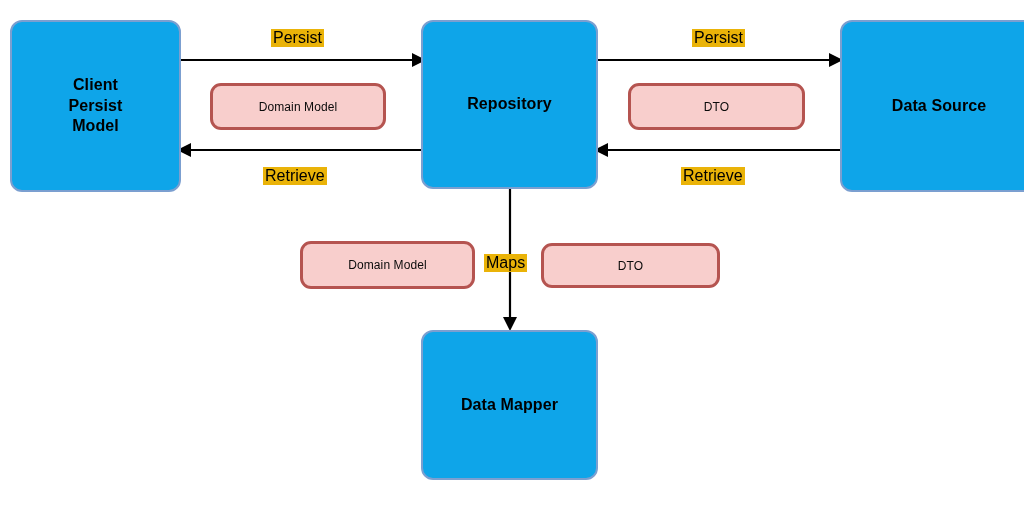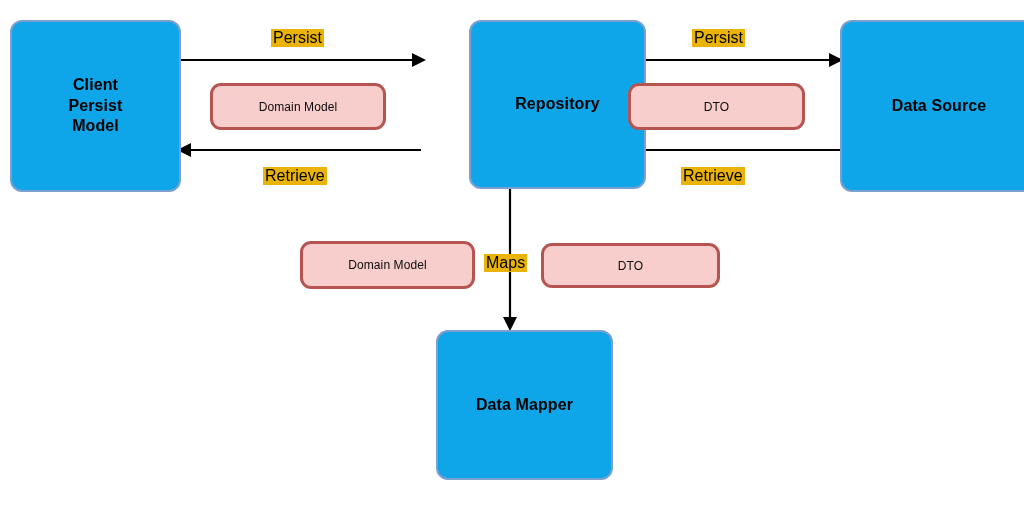--- a/index.html
+++ b/index.html
@@ -111,29 +111,29 @@
     <g>
       <line x1="510" y1="189" x2="510" y2="317"></line>
       <polygon points="503,317 517,317 510,331"></polygon>
     </g>
   </svg>
 
   <div class="node" style="left:10px; top:20px; width:171px; height:172px;">
     <span class="node-label"><span>Client</span><br><span>Persist</span><br><span>Model</span></span>
   </div>
 
-  <div class="node" style="left:421px; top:20px; width:177px; height:169px;margin-left:48px;">
+  <div class="node" style="left:421px; top:20px; width:177px; height:169px;">
     <span class="node-label">Repository</span>
   </div>
 
   <div class="node" style="left:840px; top:20px; width:198px; height:172px;">
     <span class="node-label">Data Source</span>
   </div>
 
-  <div class="node" style="left:421px; top:330px; width:177px; height:150px;margin-left:15px;">
+  <div class="node" style="left:421px; top:330px; width:177px; height:150px;">
     <span class="node-label">Data Mapper</span>
   </div>
 
   <div class="pill" style="left:210px; top:83px; width:176px; height:47px;">
     <span>Domain Model</span>
   </div>
 
   <div class="pill" style="left:628px; top:83px; width:177px; height:47px;">
     <span>DTO</span>
   </div>

